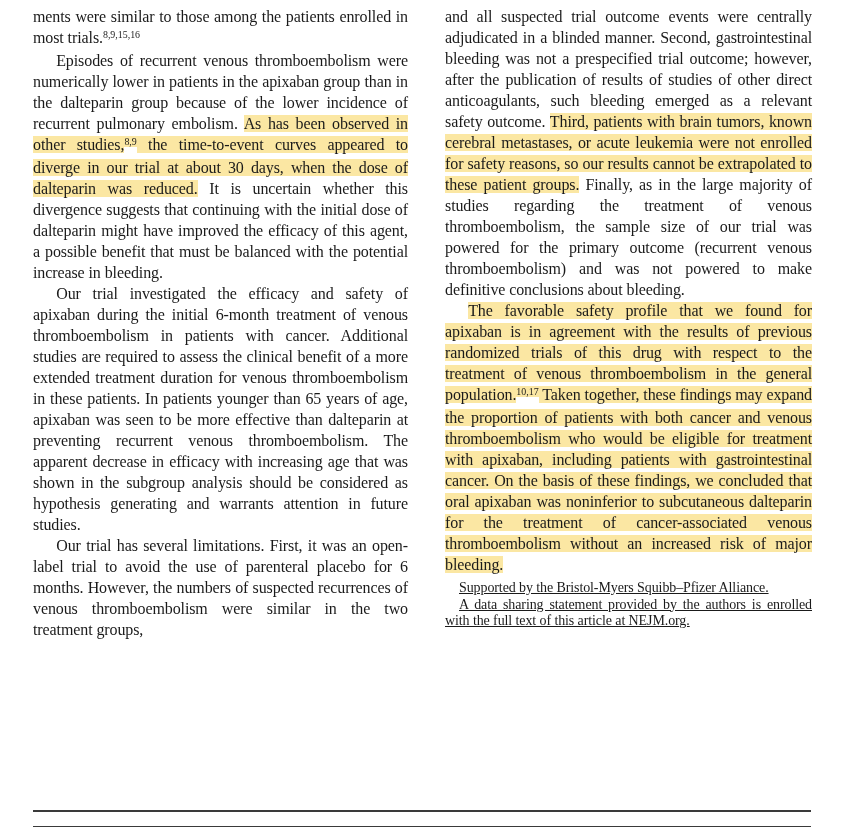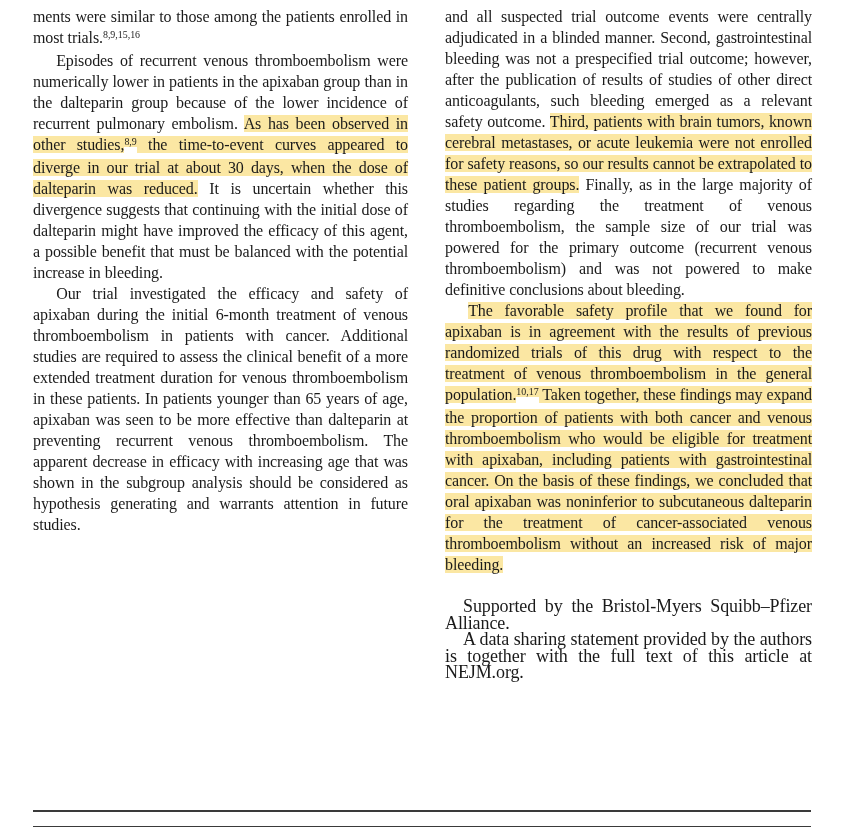--- a/index.html
+++ b/index.html
@@ -38,23 +38,24 @@
   }
   p.para.no-indent { text-indent: 0; }
   .hl { background: var(--highlight, #fbe7a3); }
   .sup {
     font-size: 0.62em;
     position: relative;
     top: -0.5em;
     letter-spacing: 0;
   }
   .footnotes {
-    margin-top: 23px;
-    font-size: 18px;
+    margin-top: 5px;
+    font-size: 14px;
     line-height: 16.5px;
+    text-decoration: underline;
   }
   .footnotes p.fn {
     margin: 0;
     text-indent: 1.0em;
     text-align: justify;
   }
   .rule {
     position: absolute;
     left: 33px;
     width: 778px;
@@ -69,30 +70,31 @@
 <div class="page">
   <div class="columns">
 
     <div class="col col-left">
       <p class="para no-indent"><span>ments were similar to those among the patients enrolled in most trials.</span><span class="sup">8,9,15,16</span></p>
 
       <p class="para"><span>Episodes of recurrent venous thromboembolism were numerically lower in patients in the apixaban group than in the dalteparin group because of the lower incidence of recurrent pulmonary embolism. </span><span class="hl">As has been observed in other studies,</span><span class="hl sup">8,9</span><span class="hl"> the time-to-event curves appeared to diverge in our trial at about 30 days, when the dose of dalteparin was reduced.</span><span> It is uncertain whether this divergence suggests that continuing with the initial dose of dalteparin might have improved the efficacy of this agent, a possible benefit that must be balanced with the potential increase in bleeding.</span></p>
 
       <p class="para"><span>Our trial investigated the efficacy and safety of apixaban during the initial 6-month treatment of venous thromboembolism in patients with cancer. Additional studies are required to assess the clinical benefit of a more extended treatment duration for venous thromboembolism in these patients. In patients younger than 65 years of age, apixaban was seen to be more effective than dalteparin at preventing recurrent venous thromboembolism. The apparent decrease in efficacy with increasing age that was shown in the subgroup analysis should be considered as hypothesis generating and warrants attention in future studies.</span></p>
 
+      <p class="para"><span>Our trial has several limitations. First, it was an open-label trial to avoid the use of parenteral placebo for 6 months. However, the numbers of suspected recurrences of venous thromboembolism were similar in the two treatment groups,</span></p>
     </div>
 
     <div class="col col-right">
       <p class="para no-indent"><span>and all suspected trial outcome events were centrally adjudicated in a blinded manner. Second, gastrointestinal bleeding was not a prespecified trial outcome; however, after the publication of results of studies of other direct anticoagulants, such bleeding emerged as a relevant safety outcome. </span><span class="hl">Third, patients with brain tumors, known cerebral metastases, or acute leukemia were not enrolled for safety reasons, so our results cannot be extrapolated to these patient groups.</span><span> Finally, as in the large majority of studies regarding the treatment of venous thromboembolism, the sample size of our trial was powered for the primary outcome (recurrent venous thromboembolism) and was not powered to make definitive conclusions about bleeding.</span></p>
 
       <p class="para"><span class="hl">The favorable safety profile that we found for apixaban is in agreement with the results of previous randomized trials of this drug with respect to the treatment of venous thromboembolism in the general population.</span><span class="hl sup">10,17</span><span class="hl"> Taken together, these findings may expand the proportion of patients with both cancer and venous thromboembolism who would be eligible for treatment with apixaban, including patients with gastrointestinal cancer. On the basis of these findings, we concluded that oral apixaban was noninferior to subcutaneous dalteparin for the treatment of cancer-associated venous thromboembolism without an increased risk of major bleeding.</span></p>
 
       <div class="footnotes">
         <p class="fn">Supported by the Bristol-Myers Squibb–Pfizer Alliance.</p>
-        <p class="fn">A data sharing statement provided by the authors is together with the full text of this article at NEJM.org.</p>
+        <p class="fn">A data sharing statement provided by the authors is enrolled with the full text of this article at NEJM.org.</p>
       </div>
     </div>
 
   </div>
 </div>
 
 <div class="rule rule-1"></div>
 <div class="rule rule-2"></div>
 
 </body></html>

